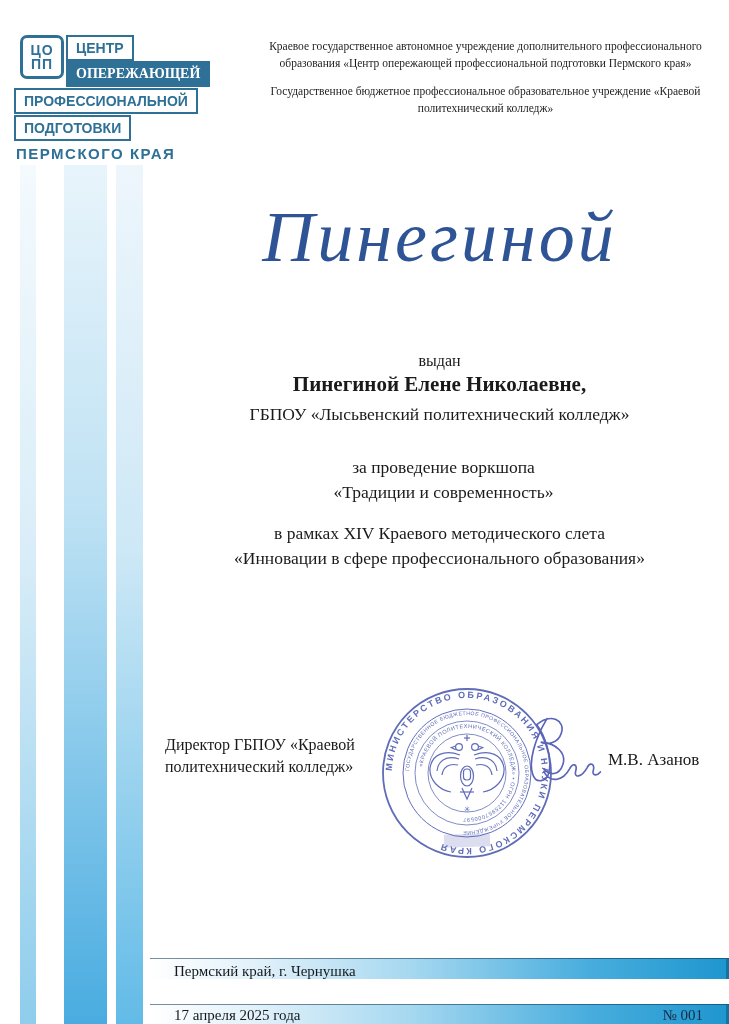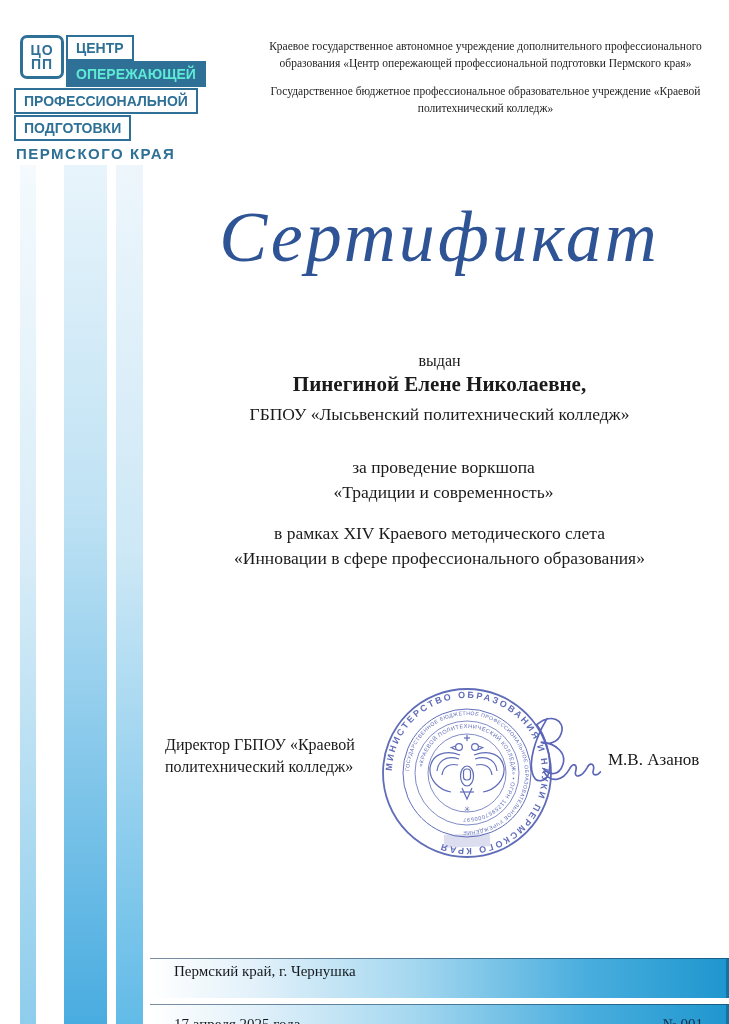--- a/index.html
+++ b/index.html
@@ -13,21 +13,21 @@
   .stripe3{left:116px;width:27px;background:linear-gradient(to bottom,#eef6fc 0%,#cde8f6 45%,#62bbe7 100%);}
 
   
   .logo{position:absolute;left:14px;top:32px;width:235px;height:140px;
         font-family:"Liberation Sans",sans-serif;color:#2e7096;}
   .logo-icon{position:absolute;left:6px;top:3px;width:38px;height:38px;border:3px solid #2e7096;
              border-radius:7px;display:flex;flex-direction:column;align-items:center;justify-content:center;
              font-weight:bold;font-size:14px;line-height:14px;letter-spacing:1px;}
   .tag{position:absolute;box-sizing:border-box;border:2px solid #2e7096;background:#fff;color:#2e7096;
        font-weight:bold;font-size:14px;line-height:20px;padding:1px 8px;white-space:nowrap;}
-  .tag.filled{background:#2e7096;color:#5eead4;}
+  .tag.filled{background:#2e7096;color:#ffffff;font-family:Liberation Serif, serif;}
   .logo-region{position:absolute;left:2px;top:113px;font-weight:bold;font-size:15px;letter-spacing:1.5px;
                color:#2e7096;white-space:nowrap;}
 
   
   .orgs{position:absolute;left:252px;right:10px;top:38px;text-align:center;font-size:11.5px;
         line-height:1.45;color:#1f1f1f;}
   .orgs p{margin:0 0 12px 0;}
 
   
   .content{position:absolute;left:150px;right:0;top:0;bottom:0;text-align:center;}
@@ -40,21 +40,21 @@
   .event{position:absolute;left:0;right:0;top:521px;font-size:17.5px;line-height:25px;}
 
   
   .sig-row{position:absolute;left:150px;right:0;top:688px;height:180px;}
   .sig-position{position:absolute;left:15px;top:46px;width:220px;text-align:left;font-size:16px;line-height:22px;}
   .seal{position:absolute;left:232px;top:0;width:170px;height:170px;opacity:.88;}
   .autograph{position:absolute;left:358px;top:24px;width:118px;height:88px;}
   .sig-name{position:absolute;left:458px;top:62px;font-size:17px;white-space:nowrap;}
 
   
-  .bar{position:absolute;left:150px;right:0;height:40px;
+  .bar{position:absolute;left:150px;right:0;height:21px;
        background:linear-gradient(90deg,#ffffff 0%,#e2f1fa 18%,#a6d8f0 45%,#4aaede 75%,#1e96ce 100%);
        border-top:1.5px solid rgba(15,50,80,.55);box-sizing:border-box;}
   .bar::after{content:"";position:absolute;right:0;top:0;bottom:0;width:3px;background:rgba(12,77,120,.5);}
   .bar1{top:958px;}
   .bar2{top:988px;display:flex;align-items:center;justify-content:space-between;margin-top:16px;}
   .bar .bar-text{font-size:15px;line-height:25px;padding-left:24px;color:#15191d;}
   .bar .bar-num{font-size:15px;line-height:25px;padding-right:26px;color:#122b45;}
 
   svg text{font-family:"Liberation Sans",sans-serif;}
 </style>
@@ -78,21 +78,21 @@
     <div class="tag" style="left:0;top:83px;">ПОДГОТОВКИ</div>
     <div class="logo-region">ПЕРМСКОГО КРАЯ</div>
   </div>
 
   <div class="orgs">
     <p>Краевое государственное автономное учреждение дополнительного профессионального образования «Центр опережающей профессиональной подготовки Пермского края»</p>
     <p>Государственное бюджетное профессиональное образовательное учреждение «Краевой политехнический колледж»</p>
   </div>
 
   <div class="content">
-    <div class="cert-title">Сертификат</div>
+    <div class="cert-title">Пинегиной</div>
     <div class="issued">выдан</div>
     <div class="recipient">Пинегиной Елене Николаевне,</div>
     <div class="college">ГБПОУ «Лысьвенский политехнический колледж»</div>
     <div class="reason">
       <div>за проведение воркшопа</div>
       <div>«Традиции и современность»</div>
     </div>
     <div class="event">
       <div>в рамках XIV Краевого методического слета</div>
       <div>«Инновации в сфере профессионального образования»</div>

